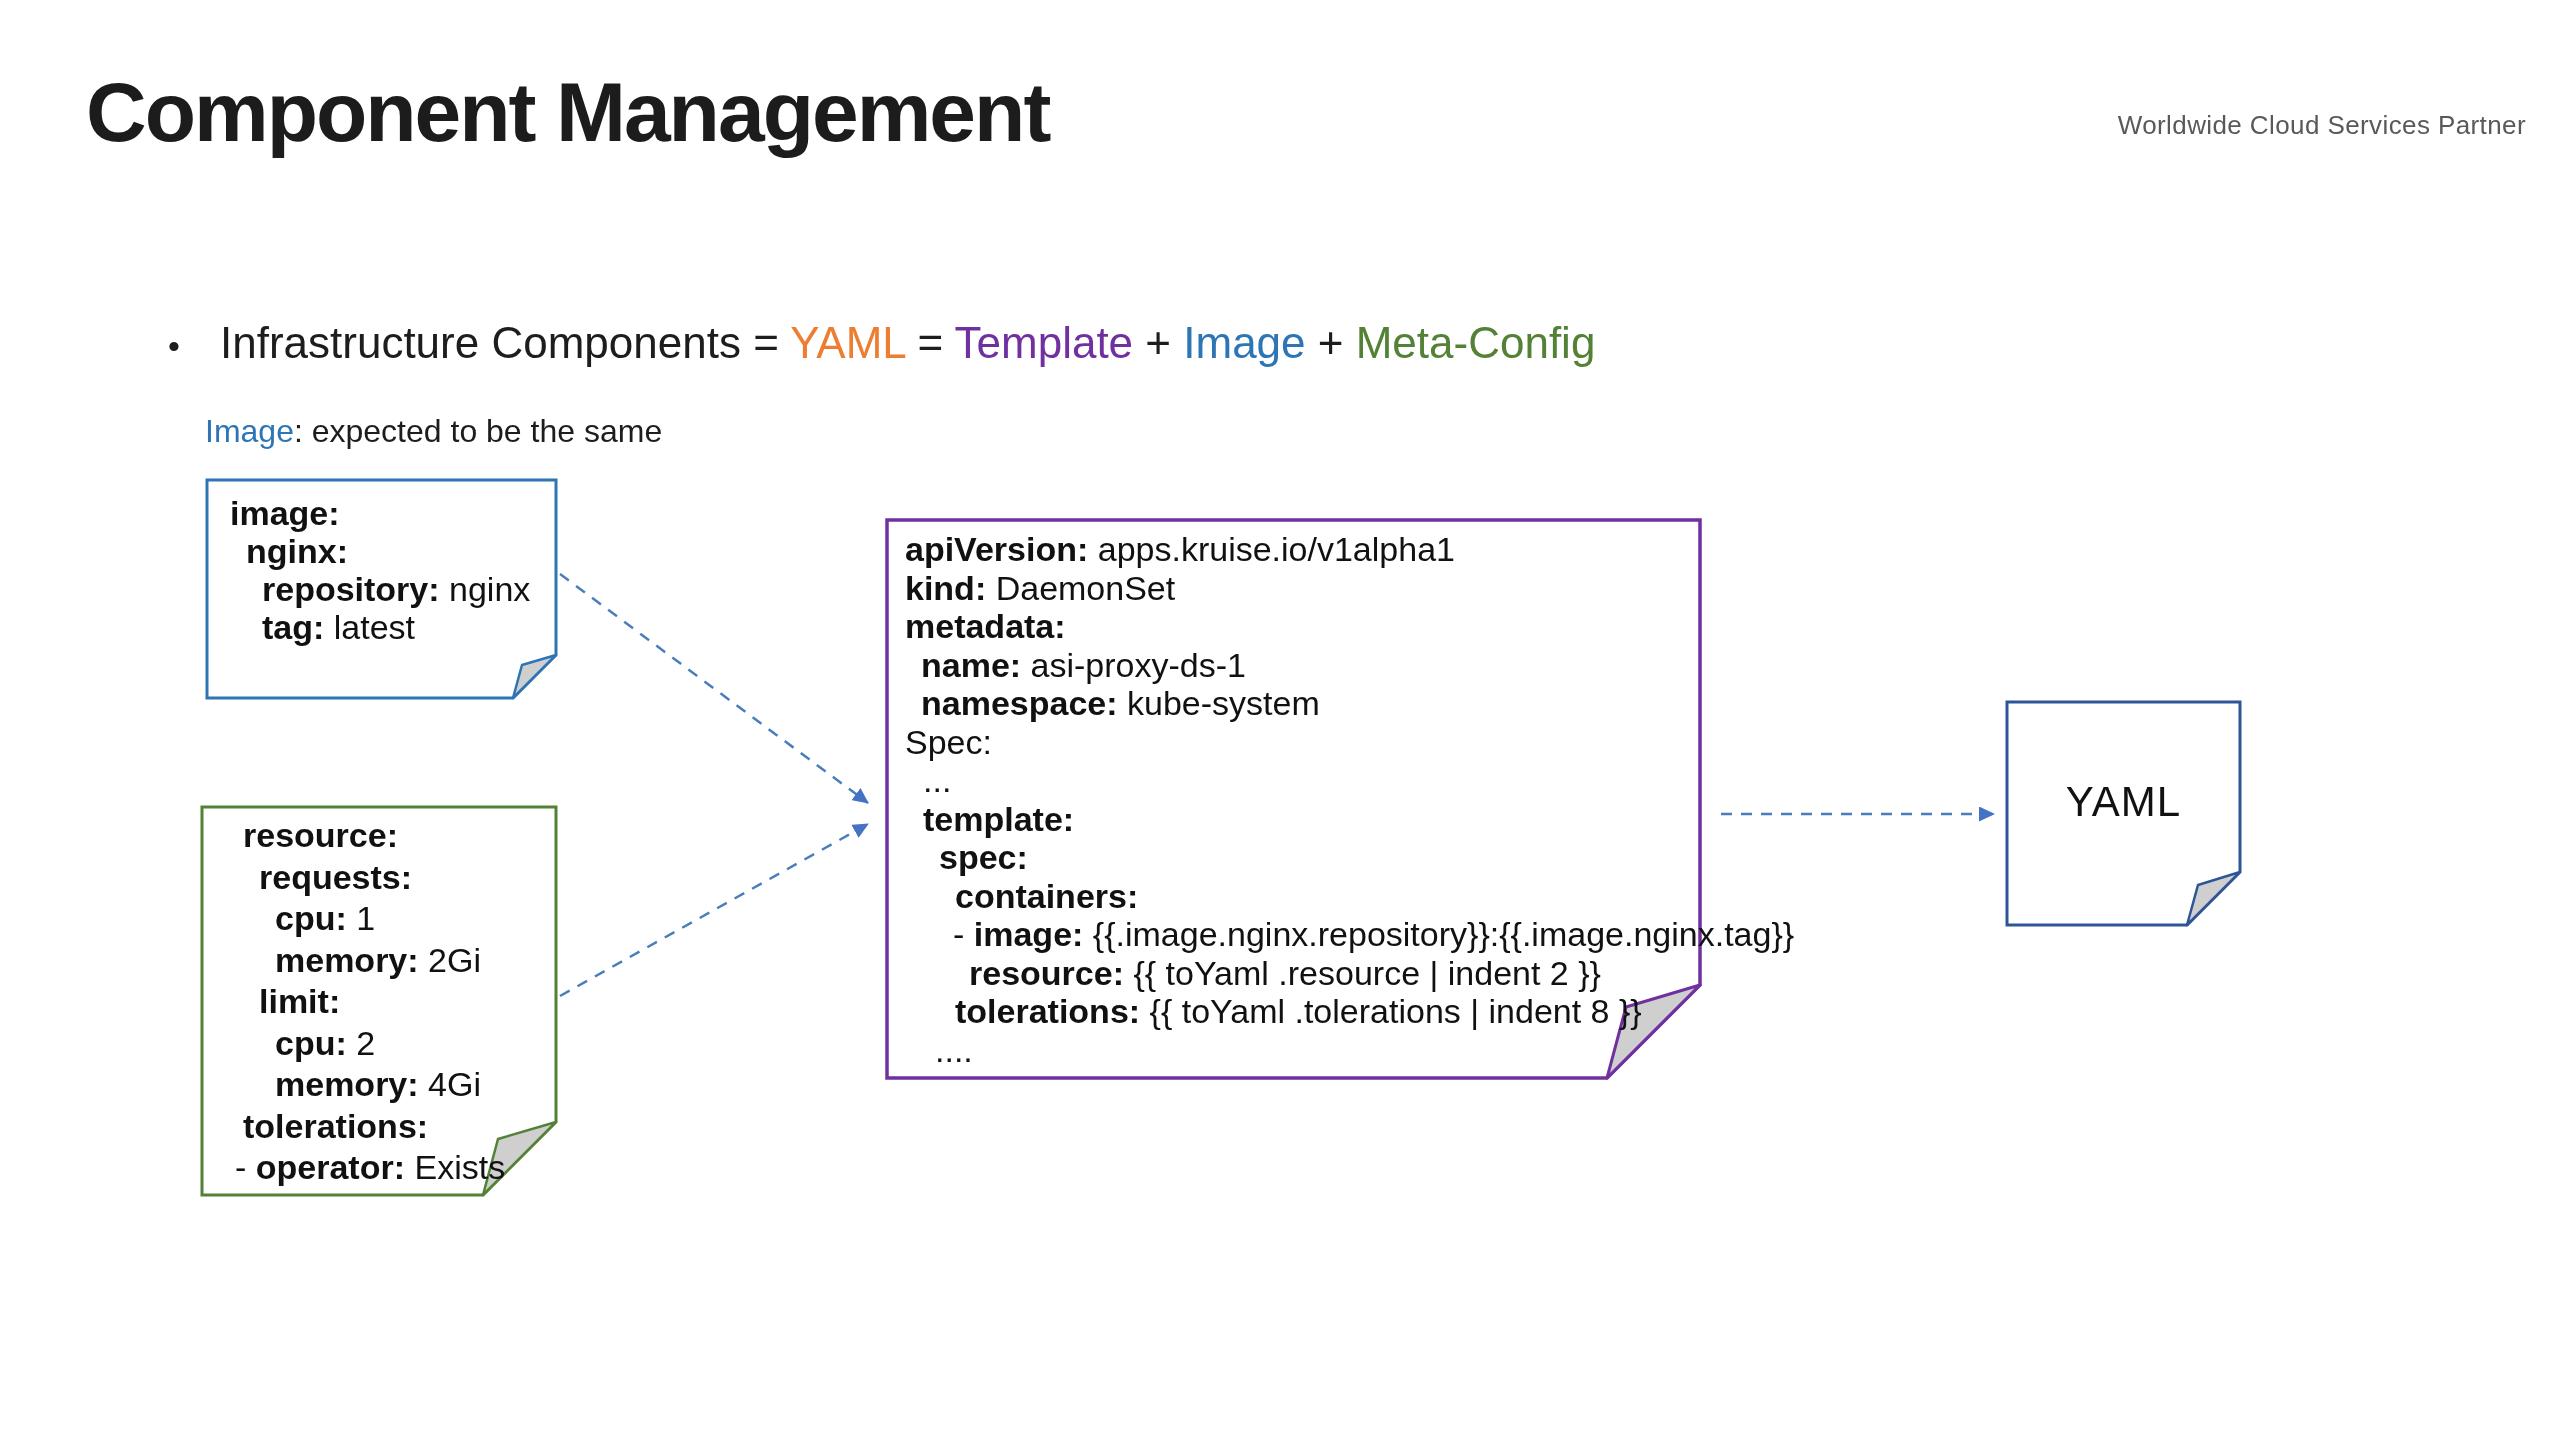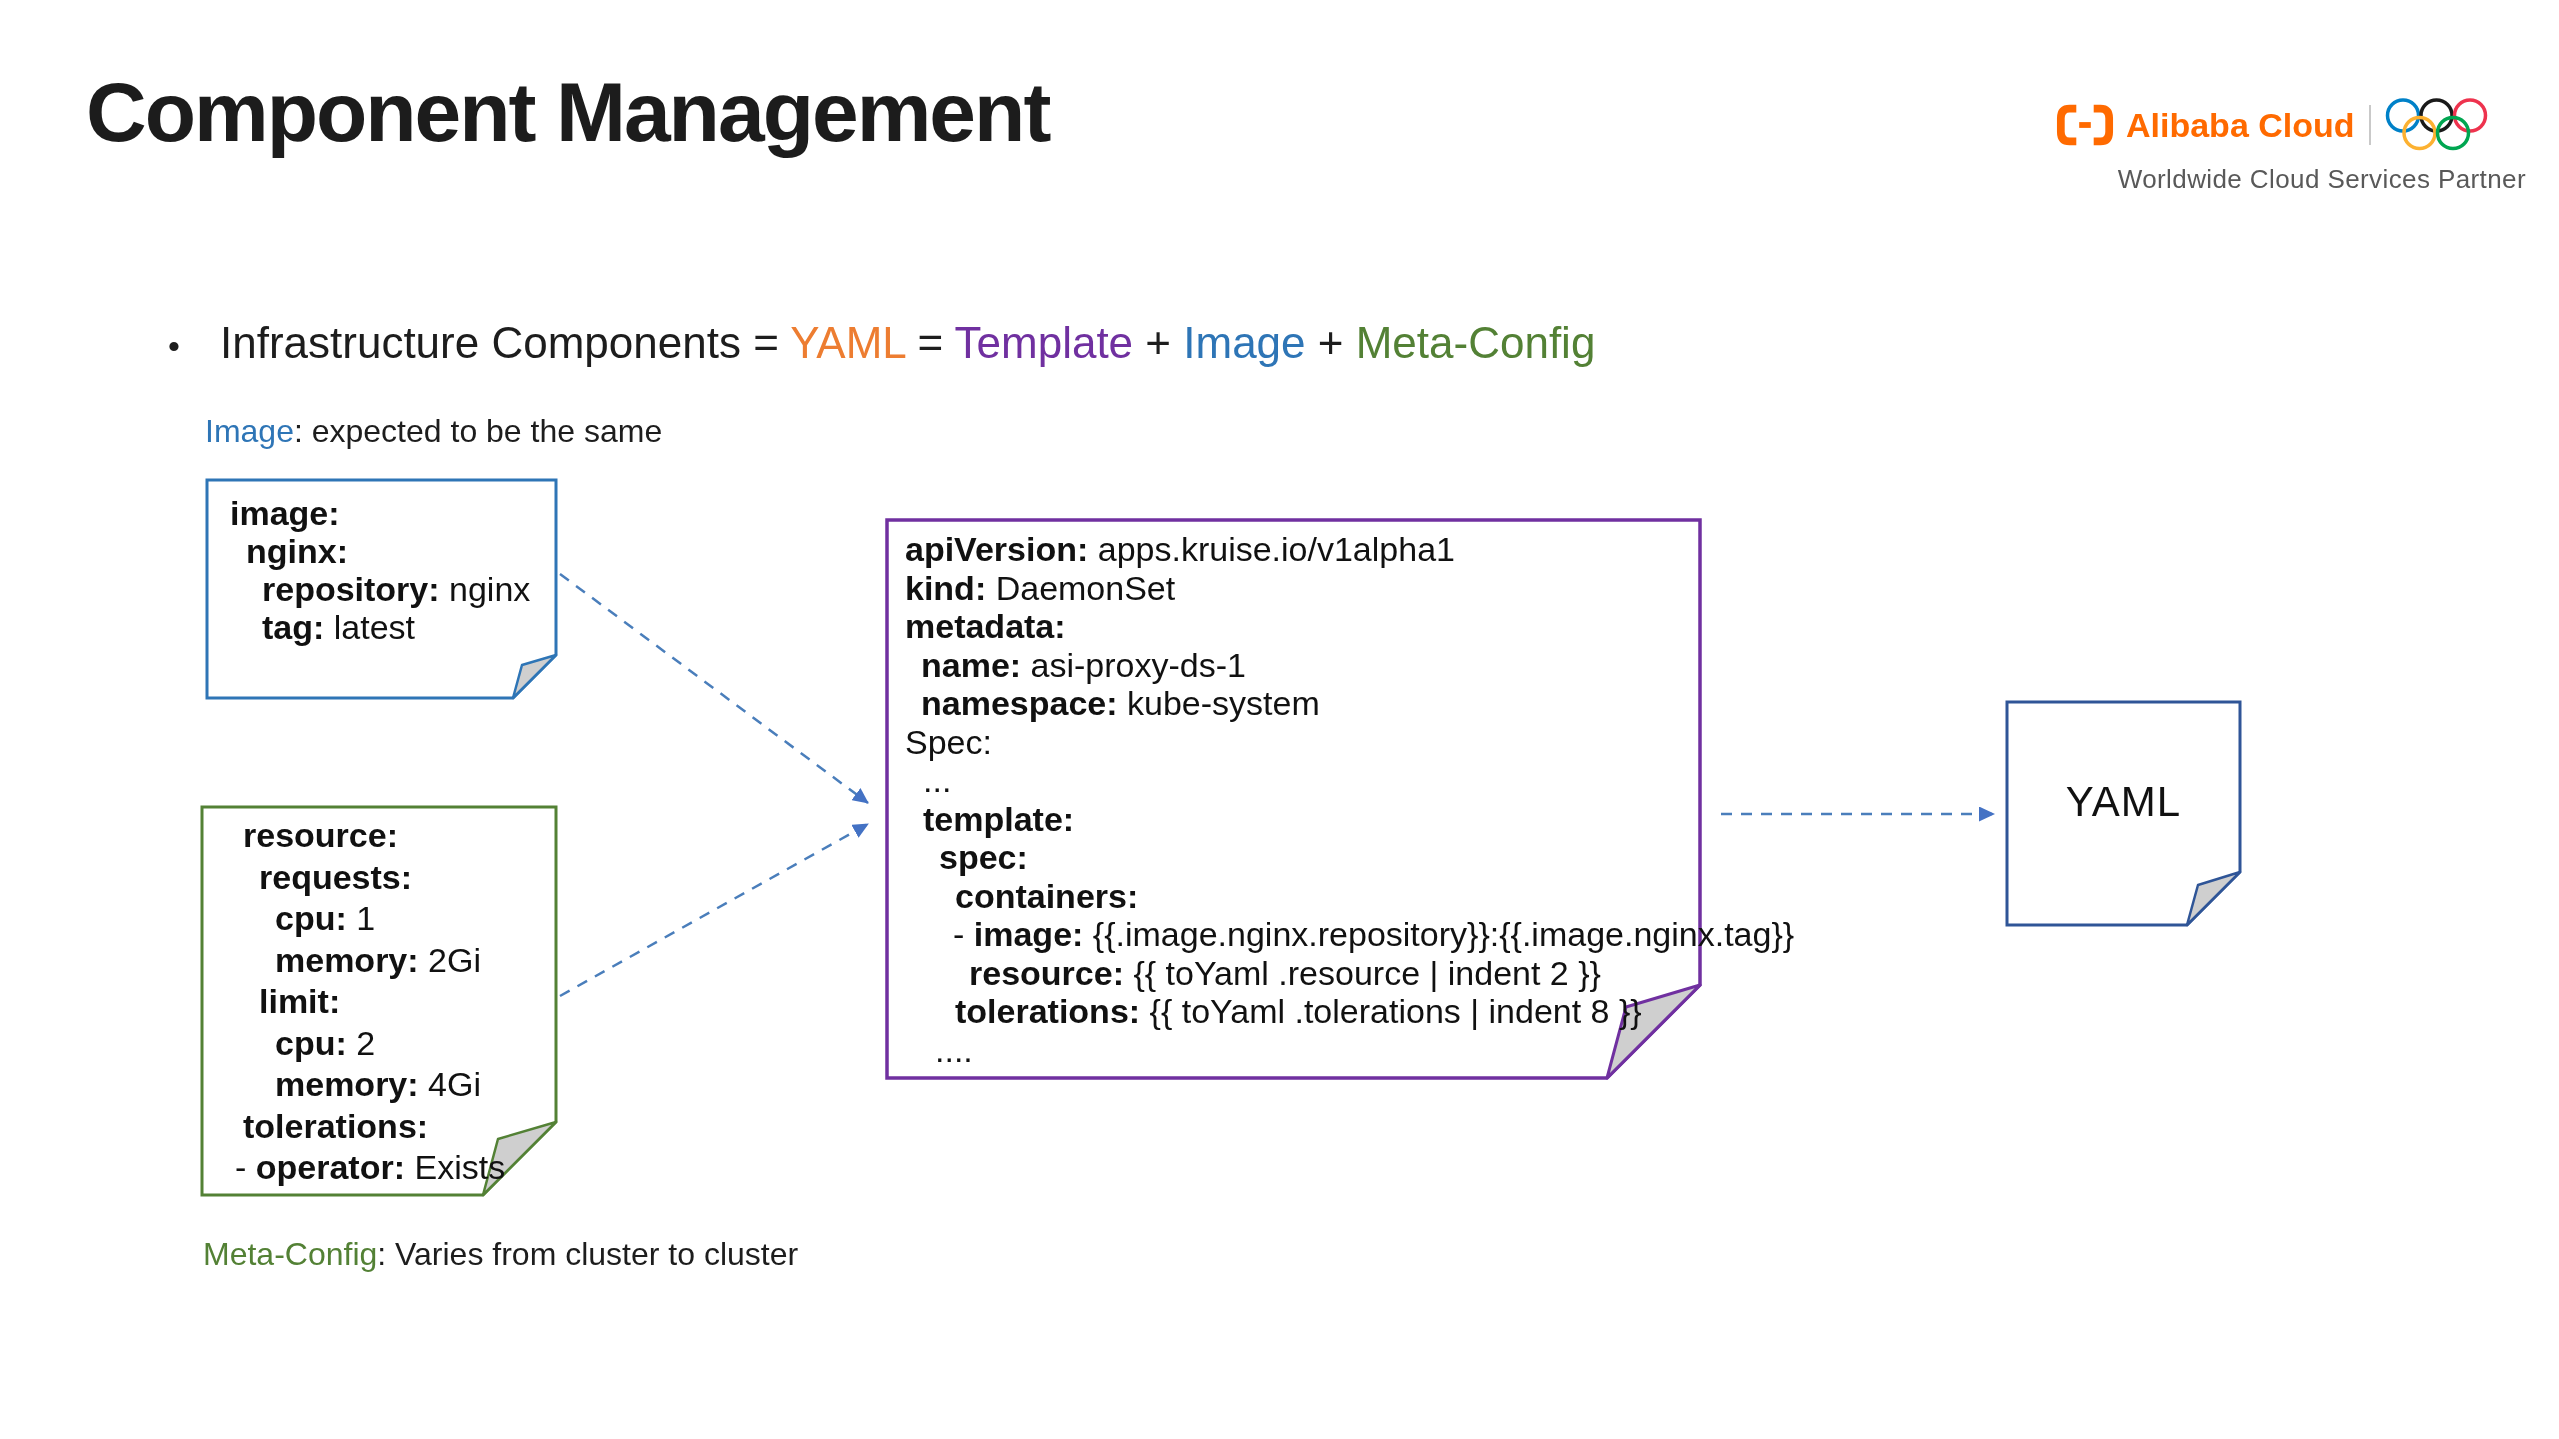--- a/index.html
+++ b/index.html
@@ -52,49 +52,30 @@
   .arrows{position:absolute;left:0;top:0;pointer-events:none;}
 </style>
 </head>
 <body>
 
 <div class="slide">
 
   <div class="title">Component Management</div>
 
   <div class="logo">
-    <div class="logo-row">
-      <svg width="58" height="48" viewBox="0 0 60 48">
-        <path d="M21,7 H14 Q5,7 5,17 V31 Q5,41 14,41 H21" fill="none" stroke="#FF6A00" stroke-width="8"></path>
-        <path d="M39,7 H46 Q55,7 55,17 V31 Q55,41 46,41 H39" fill="none" stroke="#FF6A00" stroke-width="8"></path>
-        <rect x="24" y="21" width="12" height="6" fill="#FF6A00"></rect>
-      </svg>
-      <span class="brand">Alibaba Cloud</span>
-      <span class="logo-sep"></span>
-      <svg width="108" height="54" viewBox="0 0 108 54">
-        <circle cx="18" cy="17.5" r="15.5" fill="none" stroke-width="3.5" stroke="#0081C8"></circle>
-        <circle cx="51.5" cy="17.5" r="15.5" fill="none" stroke-width="3.5" stroke="#1A1A1A"></circle>
-        <circle cx="85" cy="17.5" r="15.5" fill="none" stroke-width="3.5" stroke="#EE334E"></circle>
-        <circle cx="34.5" cy="35" r="15.5" fill="none" stroke-width="3.5" stroke="#FCB131"></circle>
-        <circle cx="68" cy="35" r="15.5" fill="none" stroke-width="3.5" stroke="#00A651"></circle>
-      </svg>
-    </div>
     <div class="tagline">Worldwide Cloud Services Partner</div>
   </div>
 
   <div class="bullet-line">
     <span class="bullet-dot">•</span>
     <span><span style="color: rgb(29, 29, 29);">Infrastructure Components = </span><span style="color: rgb(237, 125, 49);">YAML</span><span style="color: rgb(29, 29, 29);"> = </span><span style="color: rgb(112, 48, 160);">Template</span><span style="color: rgb(29, 29, 29);"> + </span><span style="color: rgb(46, 117, 182);">Image</span><span style="color: rgb(29, 29, 29);"> + </span><span style="color: rgb(83, 129, 53);">Meta-Config</span></span>
   </div>
 
   <div class="caption cap-image">
     <span class="lbl-blue">Image</span><span>: expected to be the same</span>
-  </div>
-  <div class="caption cap-meta">
-    <span class="lbl-green">Meta-Config</span><span>: Varies from cluster to cluster</span>
   </div>
 
   <div class="note note-blue">
     <svg width="353" height="222" viewBox="0 0 353 222">
       <path d="M2,2 H351 V177 L308,220 H2 Z" fill="#ffffff" stroke="#2E75B6" stroke-width="3"></path>
       <path d="M308,220 L351,177 L317,187 Z" fill="#cfcfcf" stroke="#2E75B6" stroke-width="2.5" stroke-linejoin="round"></path>
     </svg>
     <div class="note-content">
         <div class="cl" style="padding-left: 0px;"><span class="b">image:</span></div>
         <div class="cl" style="padding-left: 16px;"><span class="b">nginx:</span></div>

